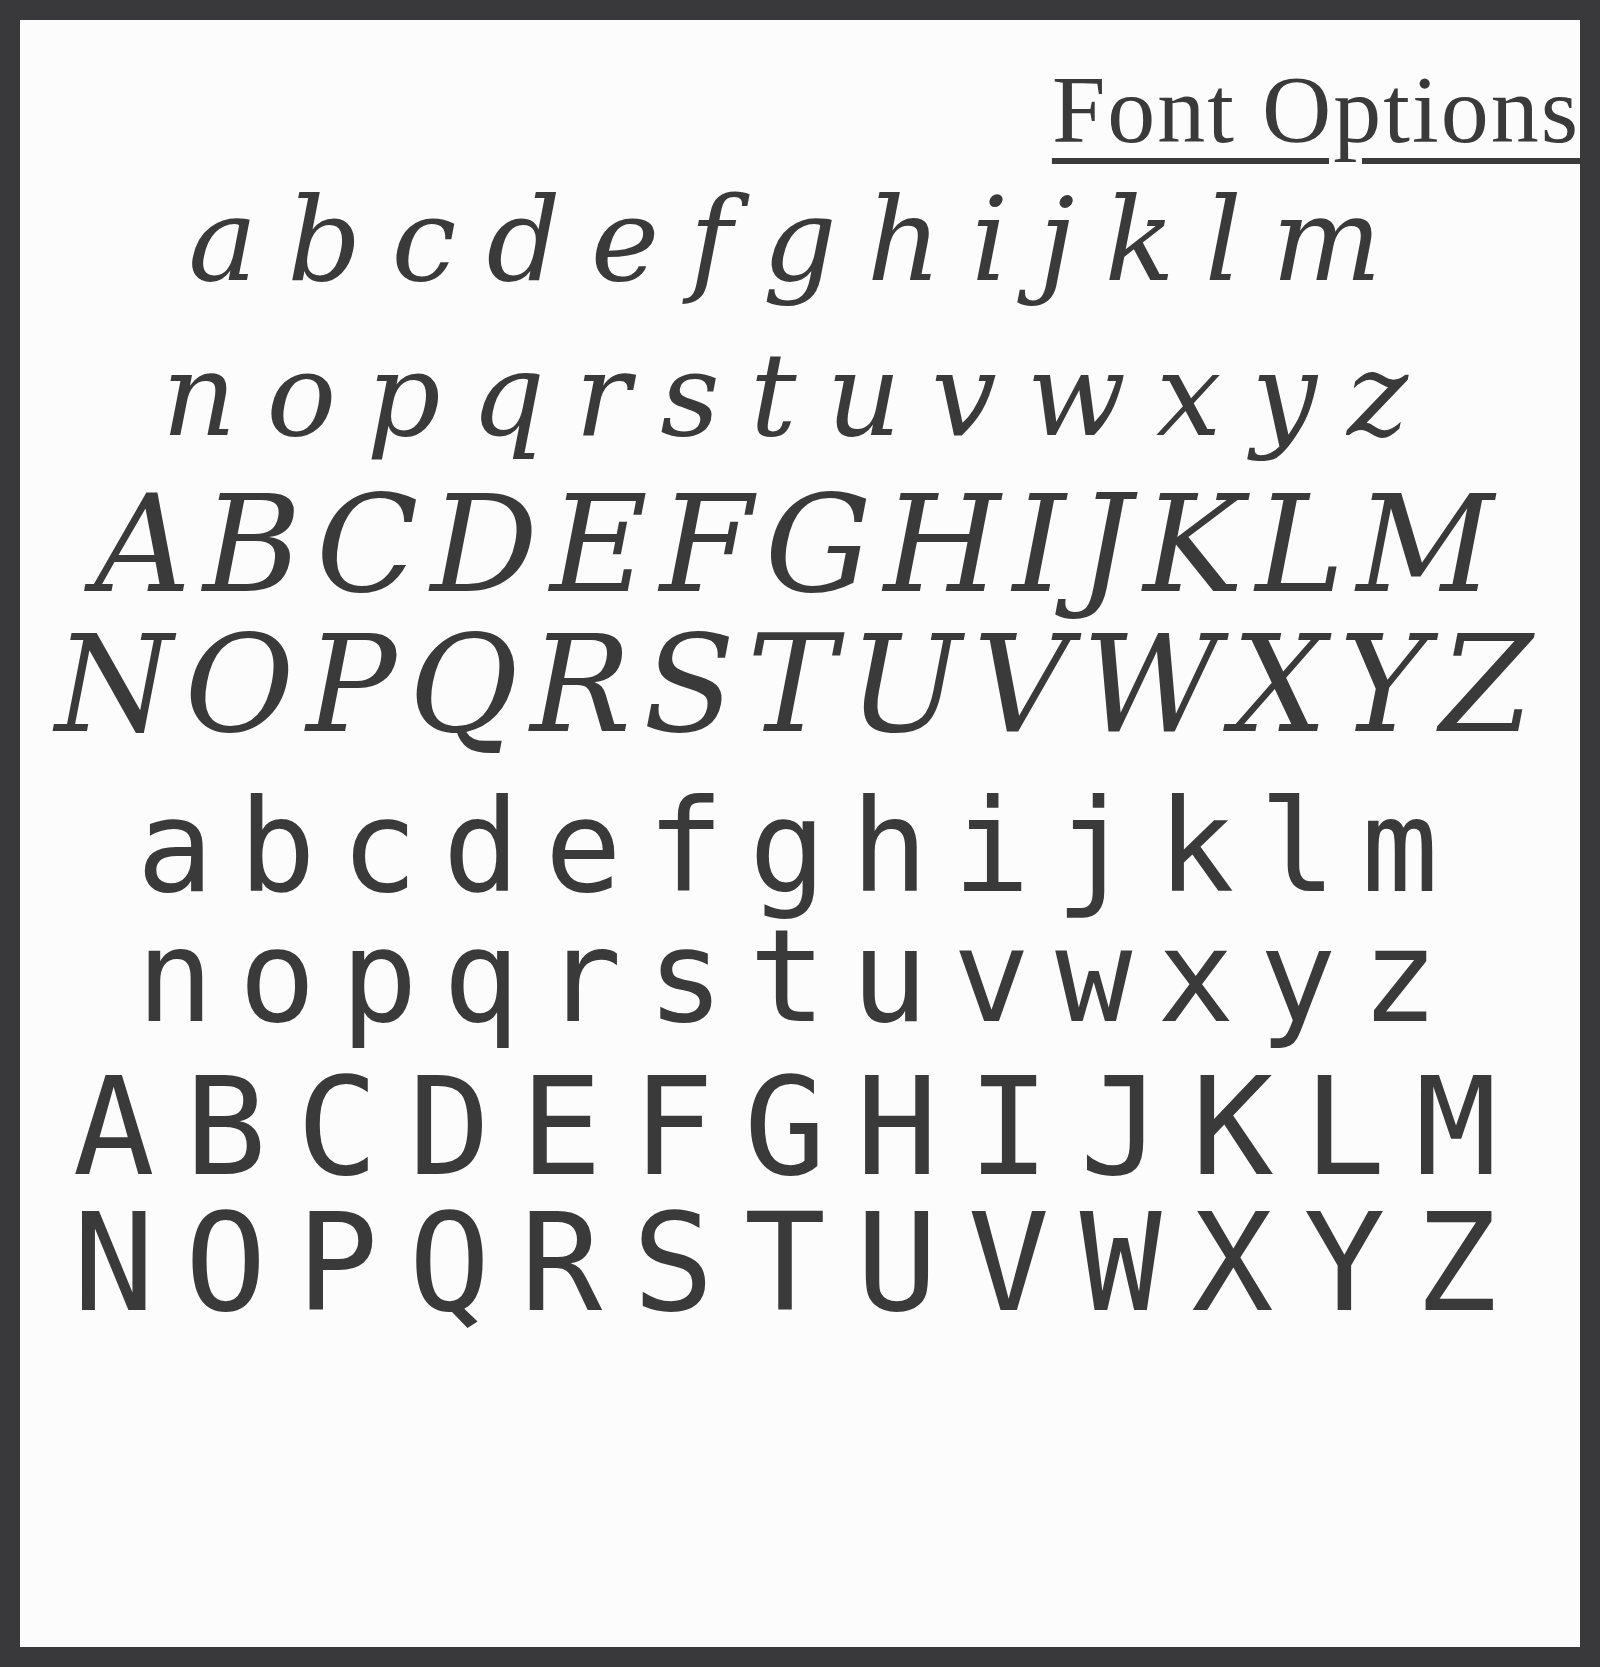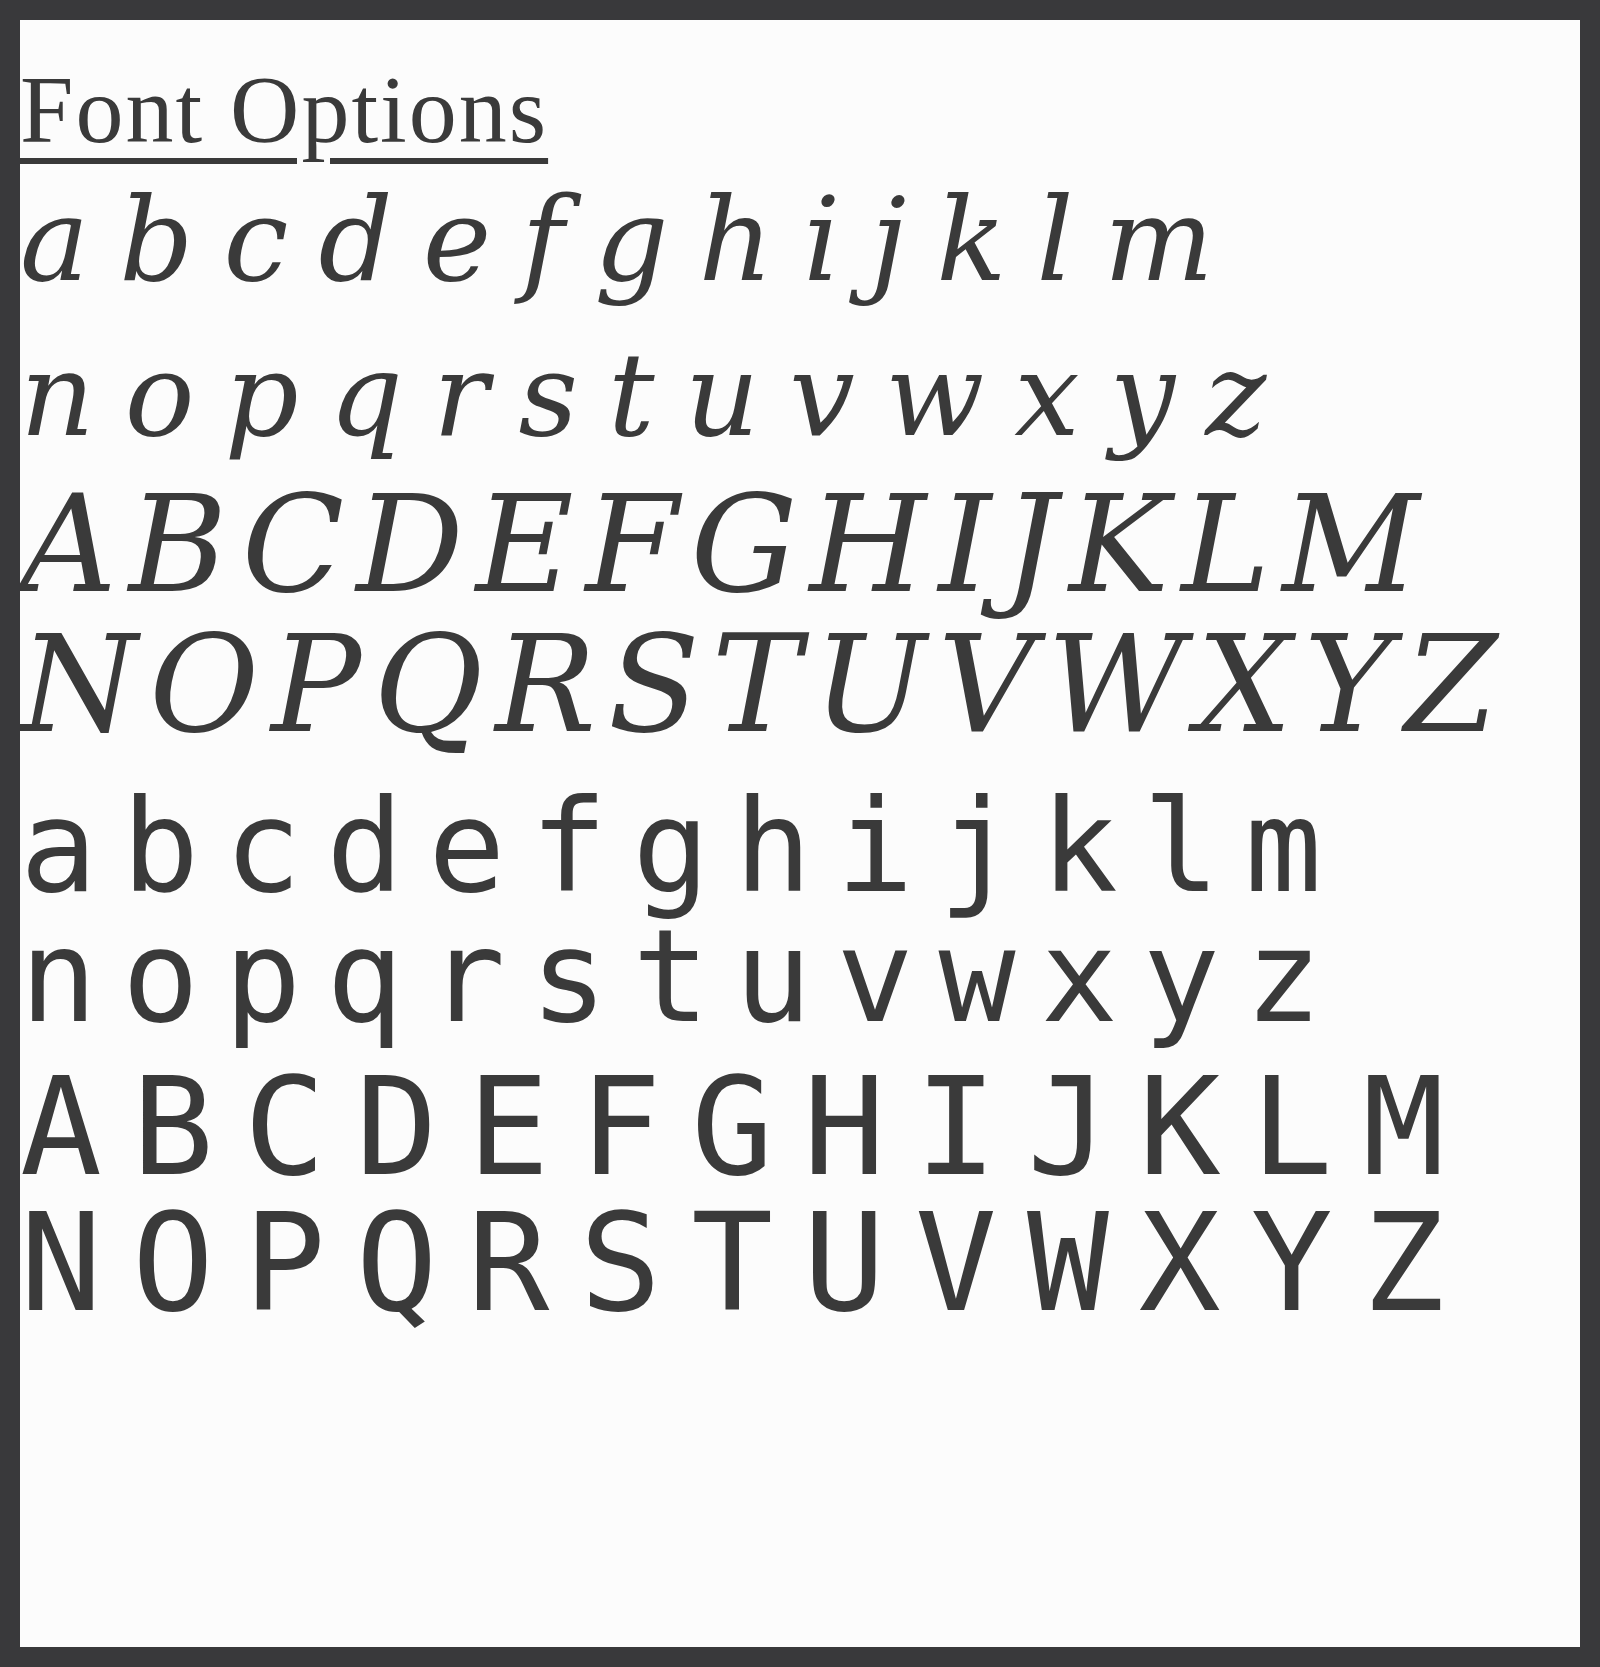--- a/index.html
+++ b/index.html
@@ -21,21 +21,21 @@
   }
   .paper {
     width: 100%;
     height: 100%;
     background: var(--paper);
     overflow: hidden;
     color: var(--ink);
   }
   .title {
     margin-top: 35px;
-    text-align: left;
+    text-align: right;
     font-family: "Liberation Serif", serif;
     font-weight: 400;
     font-size: 96px;
     line-height: 1.15;
     letter-spacing: 2px;
     color: var(--ink);
     text-decoration: underline;
     text-decoration-thickness: 6px;
     text-underline-offset: 16px;
   }
@@ -47,21 +47,21 @@
     line-height: 1.12;
     color: var(--ink);
     text-decoration: underline;
     text-decoration-thickness: 5px;
     text-underline-offset: 10px;
     display: inline-block;
   }
   .heading-halmera { margin-top: 30px; }
   .heading-anitypewriter { margin-top: 33px; }
   .row {
-    text-align: left;
+    text-align: center;
     white-space: nowrap;
     color: var(--ink);
     line-height: 1.0;
   }
   
   .script {
     font-family: "DejaVu Serif", serif;
     font-style: italic;
     font-weight: 400;
   }

